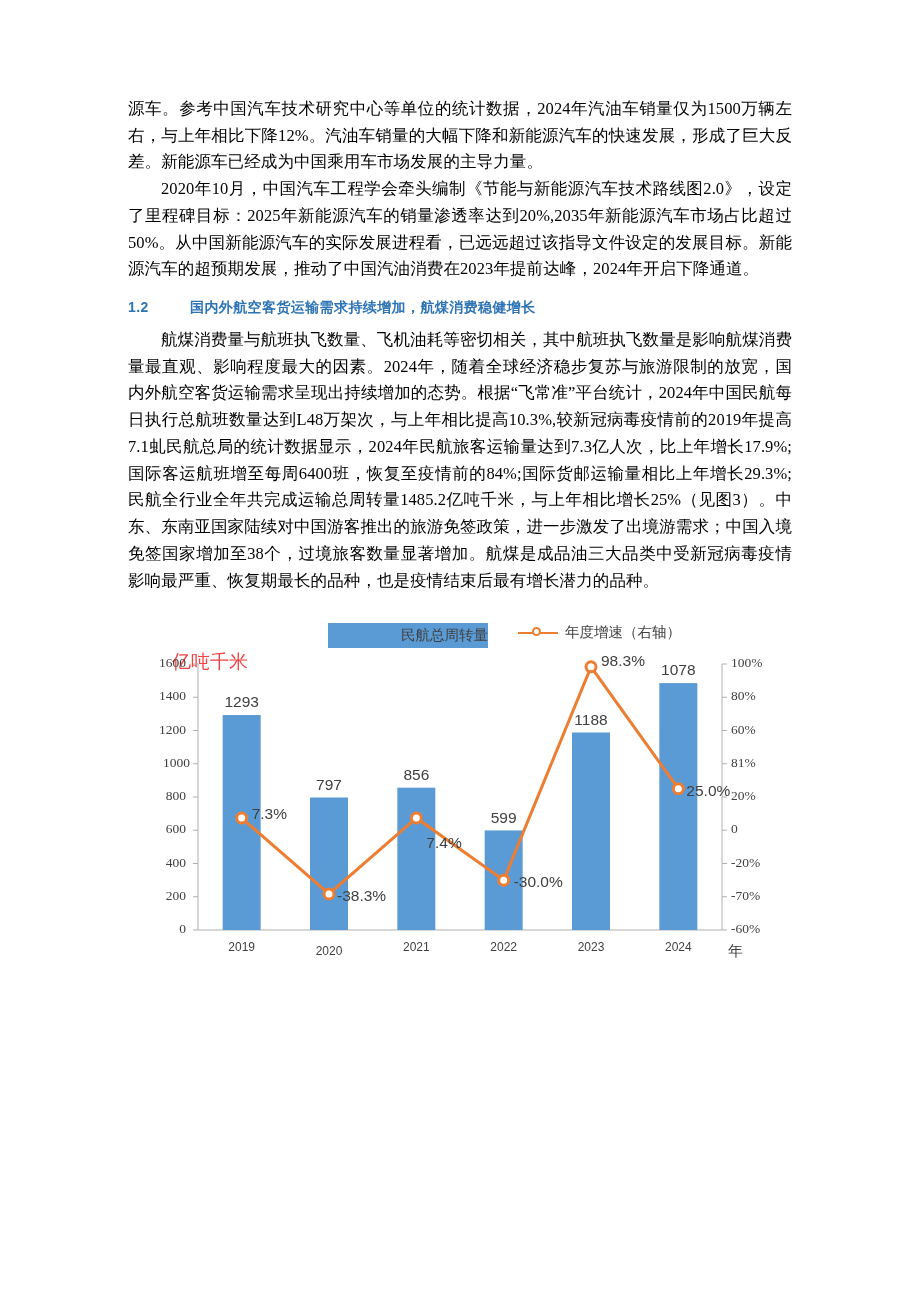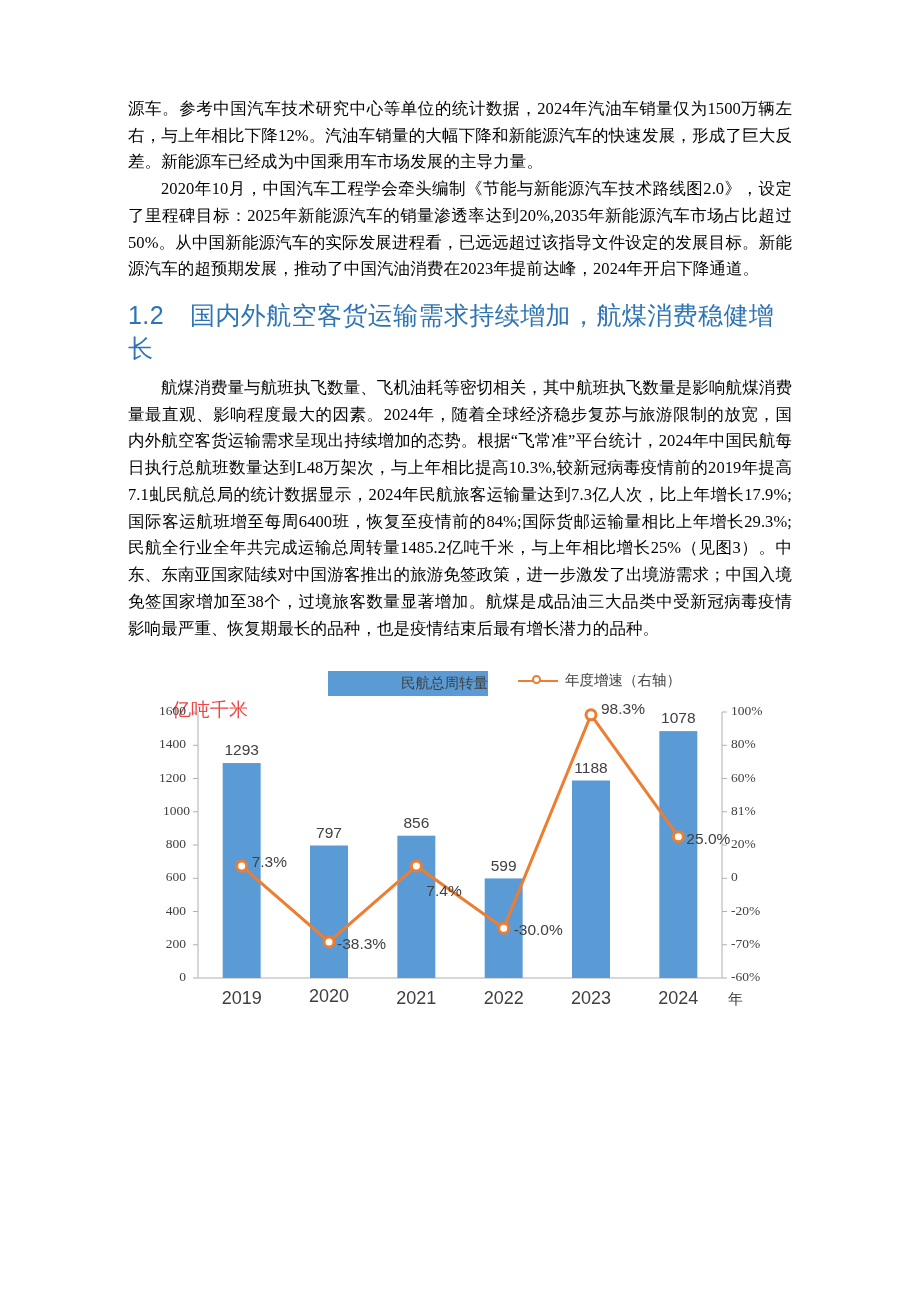--- a/index.html
+++ b/index.html
@@ -34,23 +34,23 @@
     line-height: 1.62;
     text-align: justify;
     text-justify: inter-ideograph;
     letter-spacing: 0.1px;
   }
   p.indent {
     text-indent: 2em;
   }
   h2.section {
     margin: 16px 0 10px 0;
-    font-size: 25px;
+    font-size: 14px;
     color: #2e74b5;
-    font-weight: normal;
+    font-weight: bold;
     font-family: "Liberation Sans", sans-serif;
     letter-spacing: 0.4px;
   }
   h2.section .num {
     display: inline-block;
     width: 62px;
   }
   
   .chart-wrap {
     position: relative;
@@ -125,21 +125,21 @@
     font-family: Liberation Serif, serif;
     font-size: 13.5px;
     color: #404040;
     text-align: right;
     width: 54px;
   }
   .axis-label-right { text-align: left; }
   .xtick {
     position: absolute;
     font-family: "Liberation Sans", sans-serif;
-    font-size: 18px;
+    font-size: 12px;
     color: #404040;
     text-align: center;
     width: 70px;
   }
   .x-unit {
     position: absolute;
     font-family: "Liberation Sans", sans-serif;
     font-size: 15px;
     color: #404040;
   }
@@ -256,21 +256,21 @@
           <div class="bar-label" style="left: 340.667px; top: 158.416px;">599</div>
           <div class="bar-label" style="left: 428px; top: 60.495px;">1188</div>
           <div class="bar-label" style="left: 515.333px; top: 11.1188px;">1078</div>
           <div class="pt-label" style="left: 123.667px; top: 155.114px;">7.3%</div>
           <div class="pt-label" style="left: 209px; top: 236.924px;">-38.3%</div>
           <div class="pt-label" style="left: 298.333px; top: 154.947px; margin-top: 29px;">7.4%</div>
           <div class="pt-label" style="left: 385.667px; top: 223.125px;">-30.0%</div>
           <div class="pt-label" style="left: 473px; top: 1.82625px;">98.3%</div>
           <div class="pt-label" style="left: 558.333px; top: 131.688px;">25.0%</div>
           <div class="xtick" style="left: 78.6667px; top: 290px;">2019</div>
-          <div class="xtick" style="left: 166px; top: 288px;">2020</div>
+          <div class="xtick" style="left: 166px; top: 294px;">2020</div>
           <div class="xtick" style="left: 253.333px; top: 290px;">2021</div>
           <div class="xtick" style="left: 340.667px; top: 290px;">2022</div>
           <div class="xtick" style="left: 428px; top: 290px;">2023</div>
           <div class="xtick" style="left: 515.333px; top: 290px;">2024</div>
           <div class="x-unit" style="left: 600px; top: 292px;">年</div>
         </div>
 
     </div>
   </div>
 </div>

